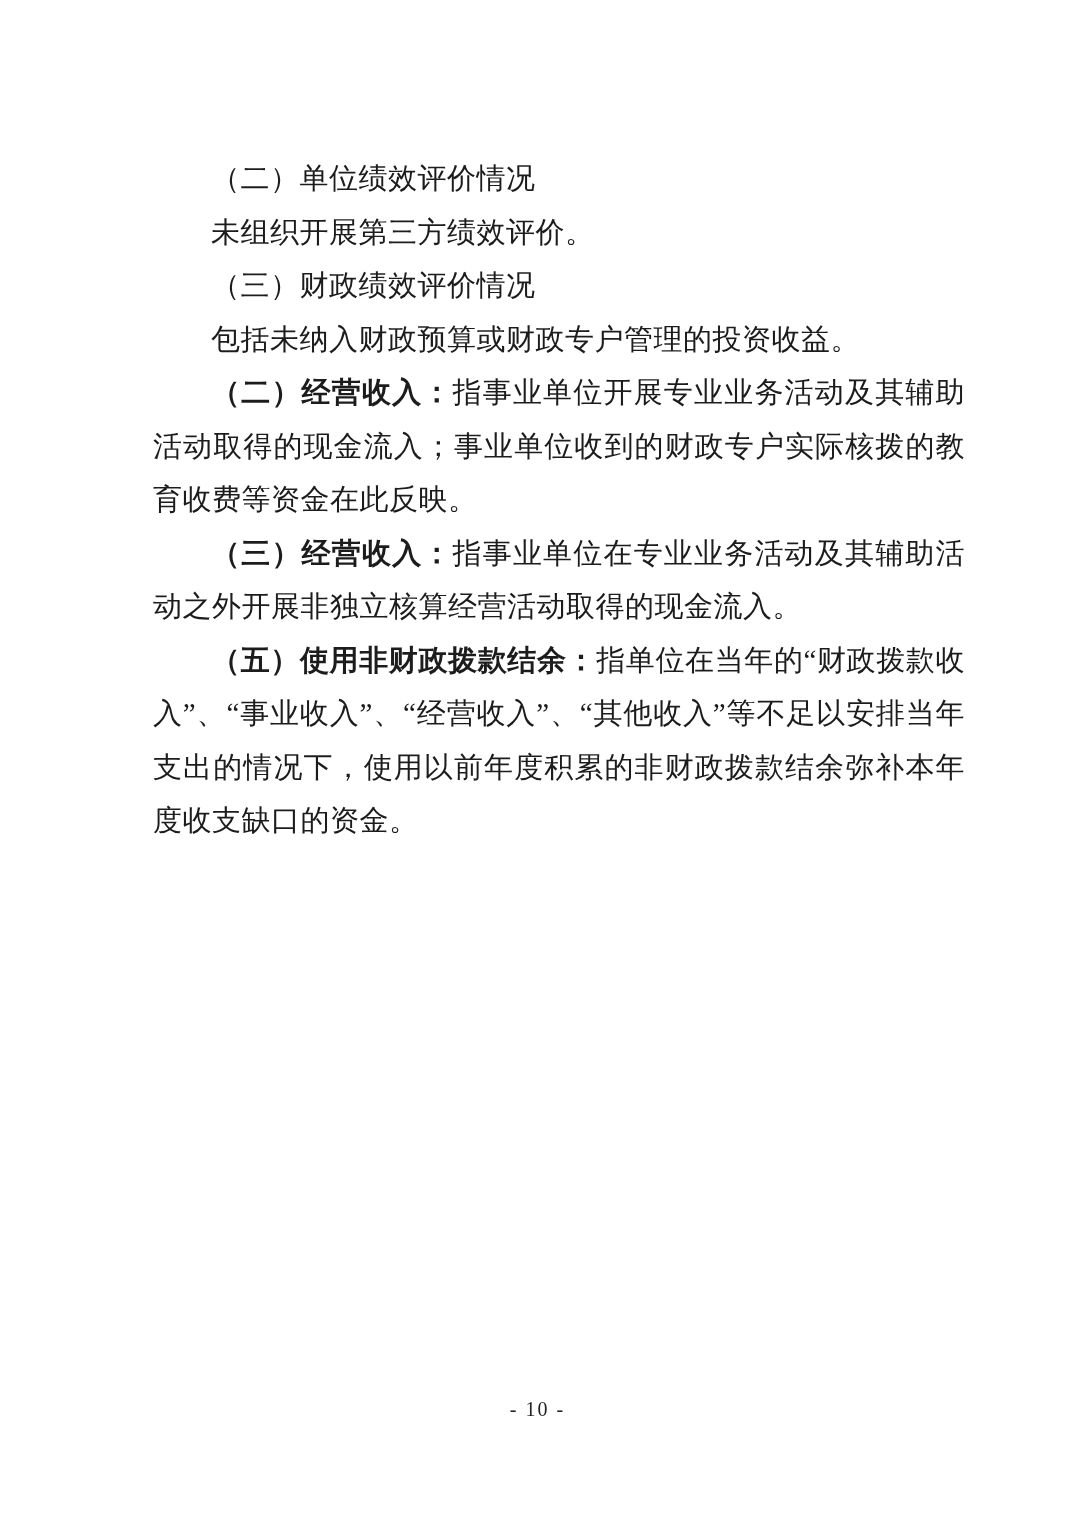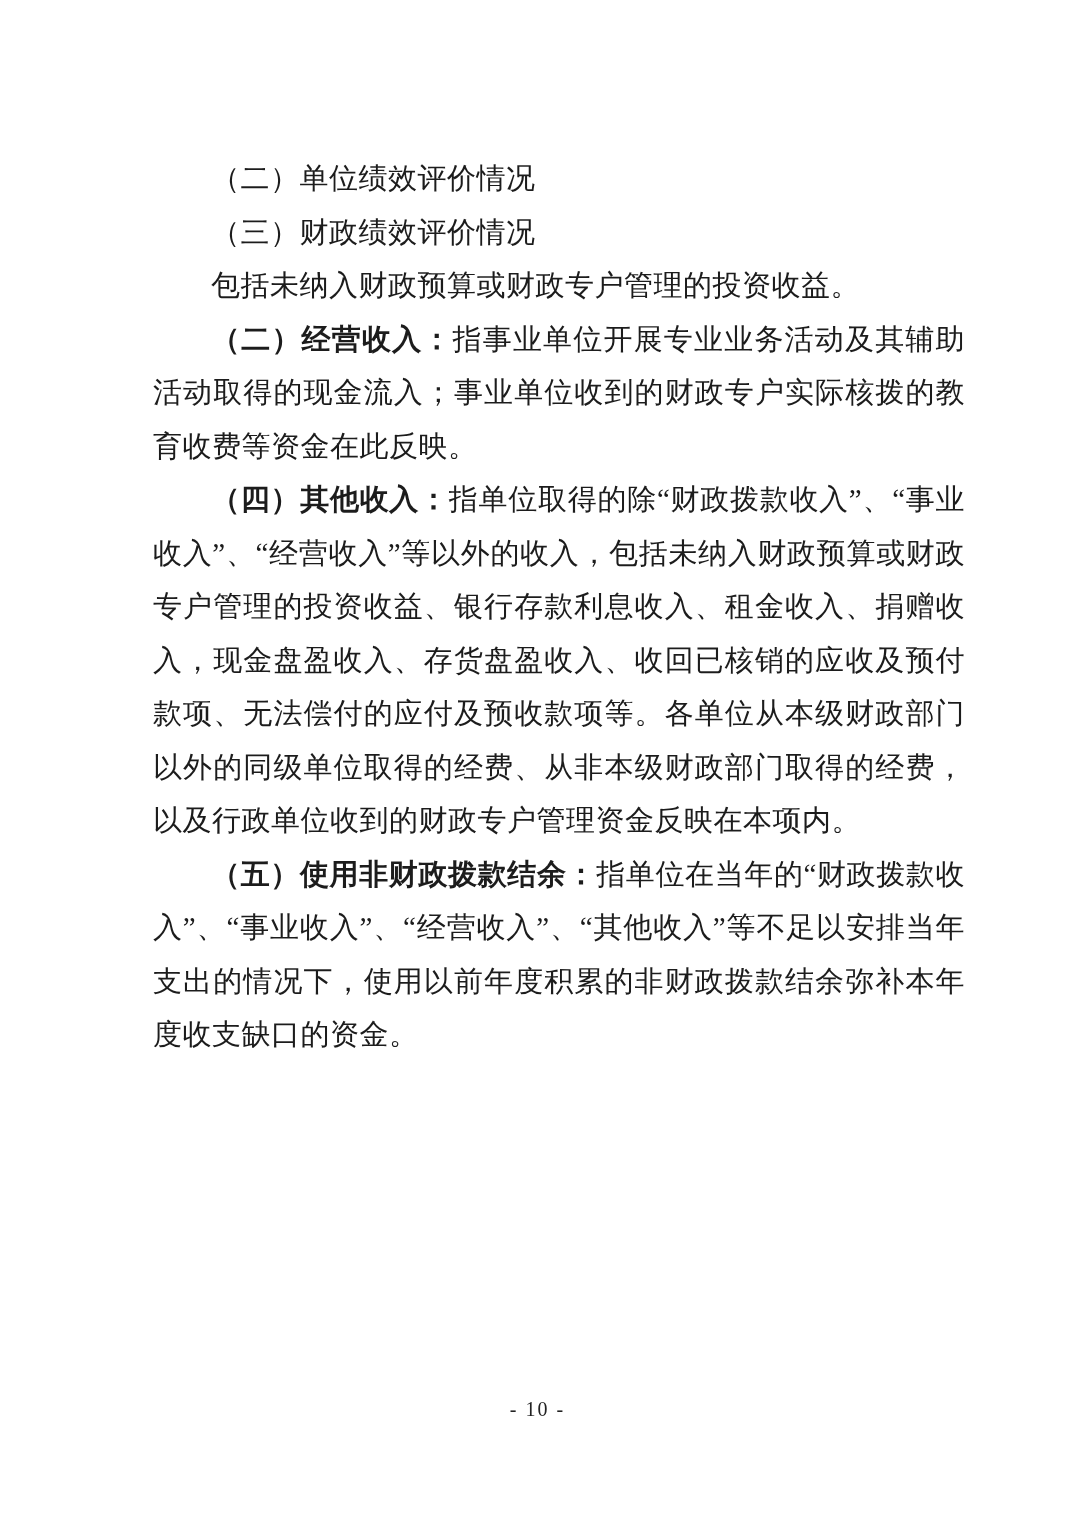--- a/index.html
+++ b/index.html
@@ -58,31 +58,32 @@
   }
 </style>
 </head>
 <body>
 
 <div class="page">
   <div class="content">
 
     <p class="subheading">（二）单位绩效评价情况</p>
 
+    <p class="body-para">未组织开展第三方绩效评价。</p>
 
     <p class="subheading">（三）财政绩效评价情况</p>
 
     <p class="body-para">包括未纳入财政预算或财政专户管理的投资收益。</p>
 
 
 
     <p class="body-para term"><span class="term-lead">（二）经营收入：</span><span class="term-def">指事业单位开展专业业务活动及其辅助活动取得的现金流入；事业单位收到的财政专户实际核拨的教育收费等资金在此反映。</span></p>
 
+    <p class="body-para term"><span class="term-lead">（三）经营收入：</span><span class="term-def">指事业单位在专业业务活动及其辅助活动之外开展非独立核算经营活动取得的现金流入。</span></p>
 
-    <p class="body-para term"><span class="term-lead">（四）其他收入：</span><span class="term-def">指单位取得的除“财政拨款收入”、“事业收入”、“经营收入”等以外的收入，包括未纳入财政预算或财政专户管理的投资收益、银行存款利息收入、租金收入、捐赠收入，现金盘盈收入、存货盘盈收入、收回已核销的应收及预付款项、无法偿付的应付及预收款项等。各单位从本级财政部门以外的同级单位取得的经费、从非本级财政部门取得的经费，以及行政单位收到的财政专户管理资金反映在本项内。</span></p>
 
     <p class="body-para term"><span class="term-lead">（五）使用非财政拨款结余：</span><span class="term-def">指单位在当年的“财政拨款收入”、“事业收入”、“经营收入”、“其他收入”等不足以安排当年支出的情况下，使用以前年度积累的非财政拨款结余弥补本年度收支缺口的资金。</span></p>
 
   </div>
 
   <div class="footer">
     <span>- 10 -</span>
   </div>
 </div>
 

